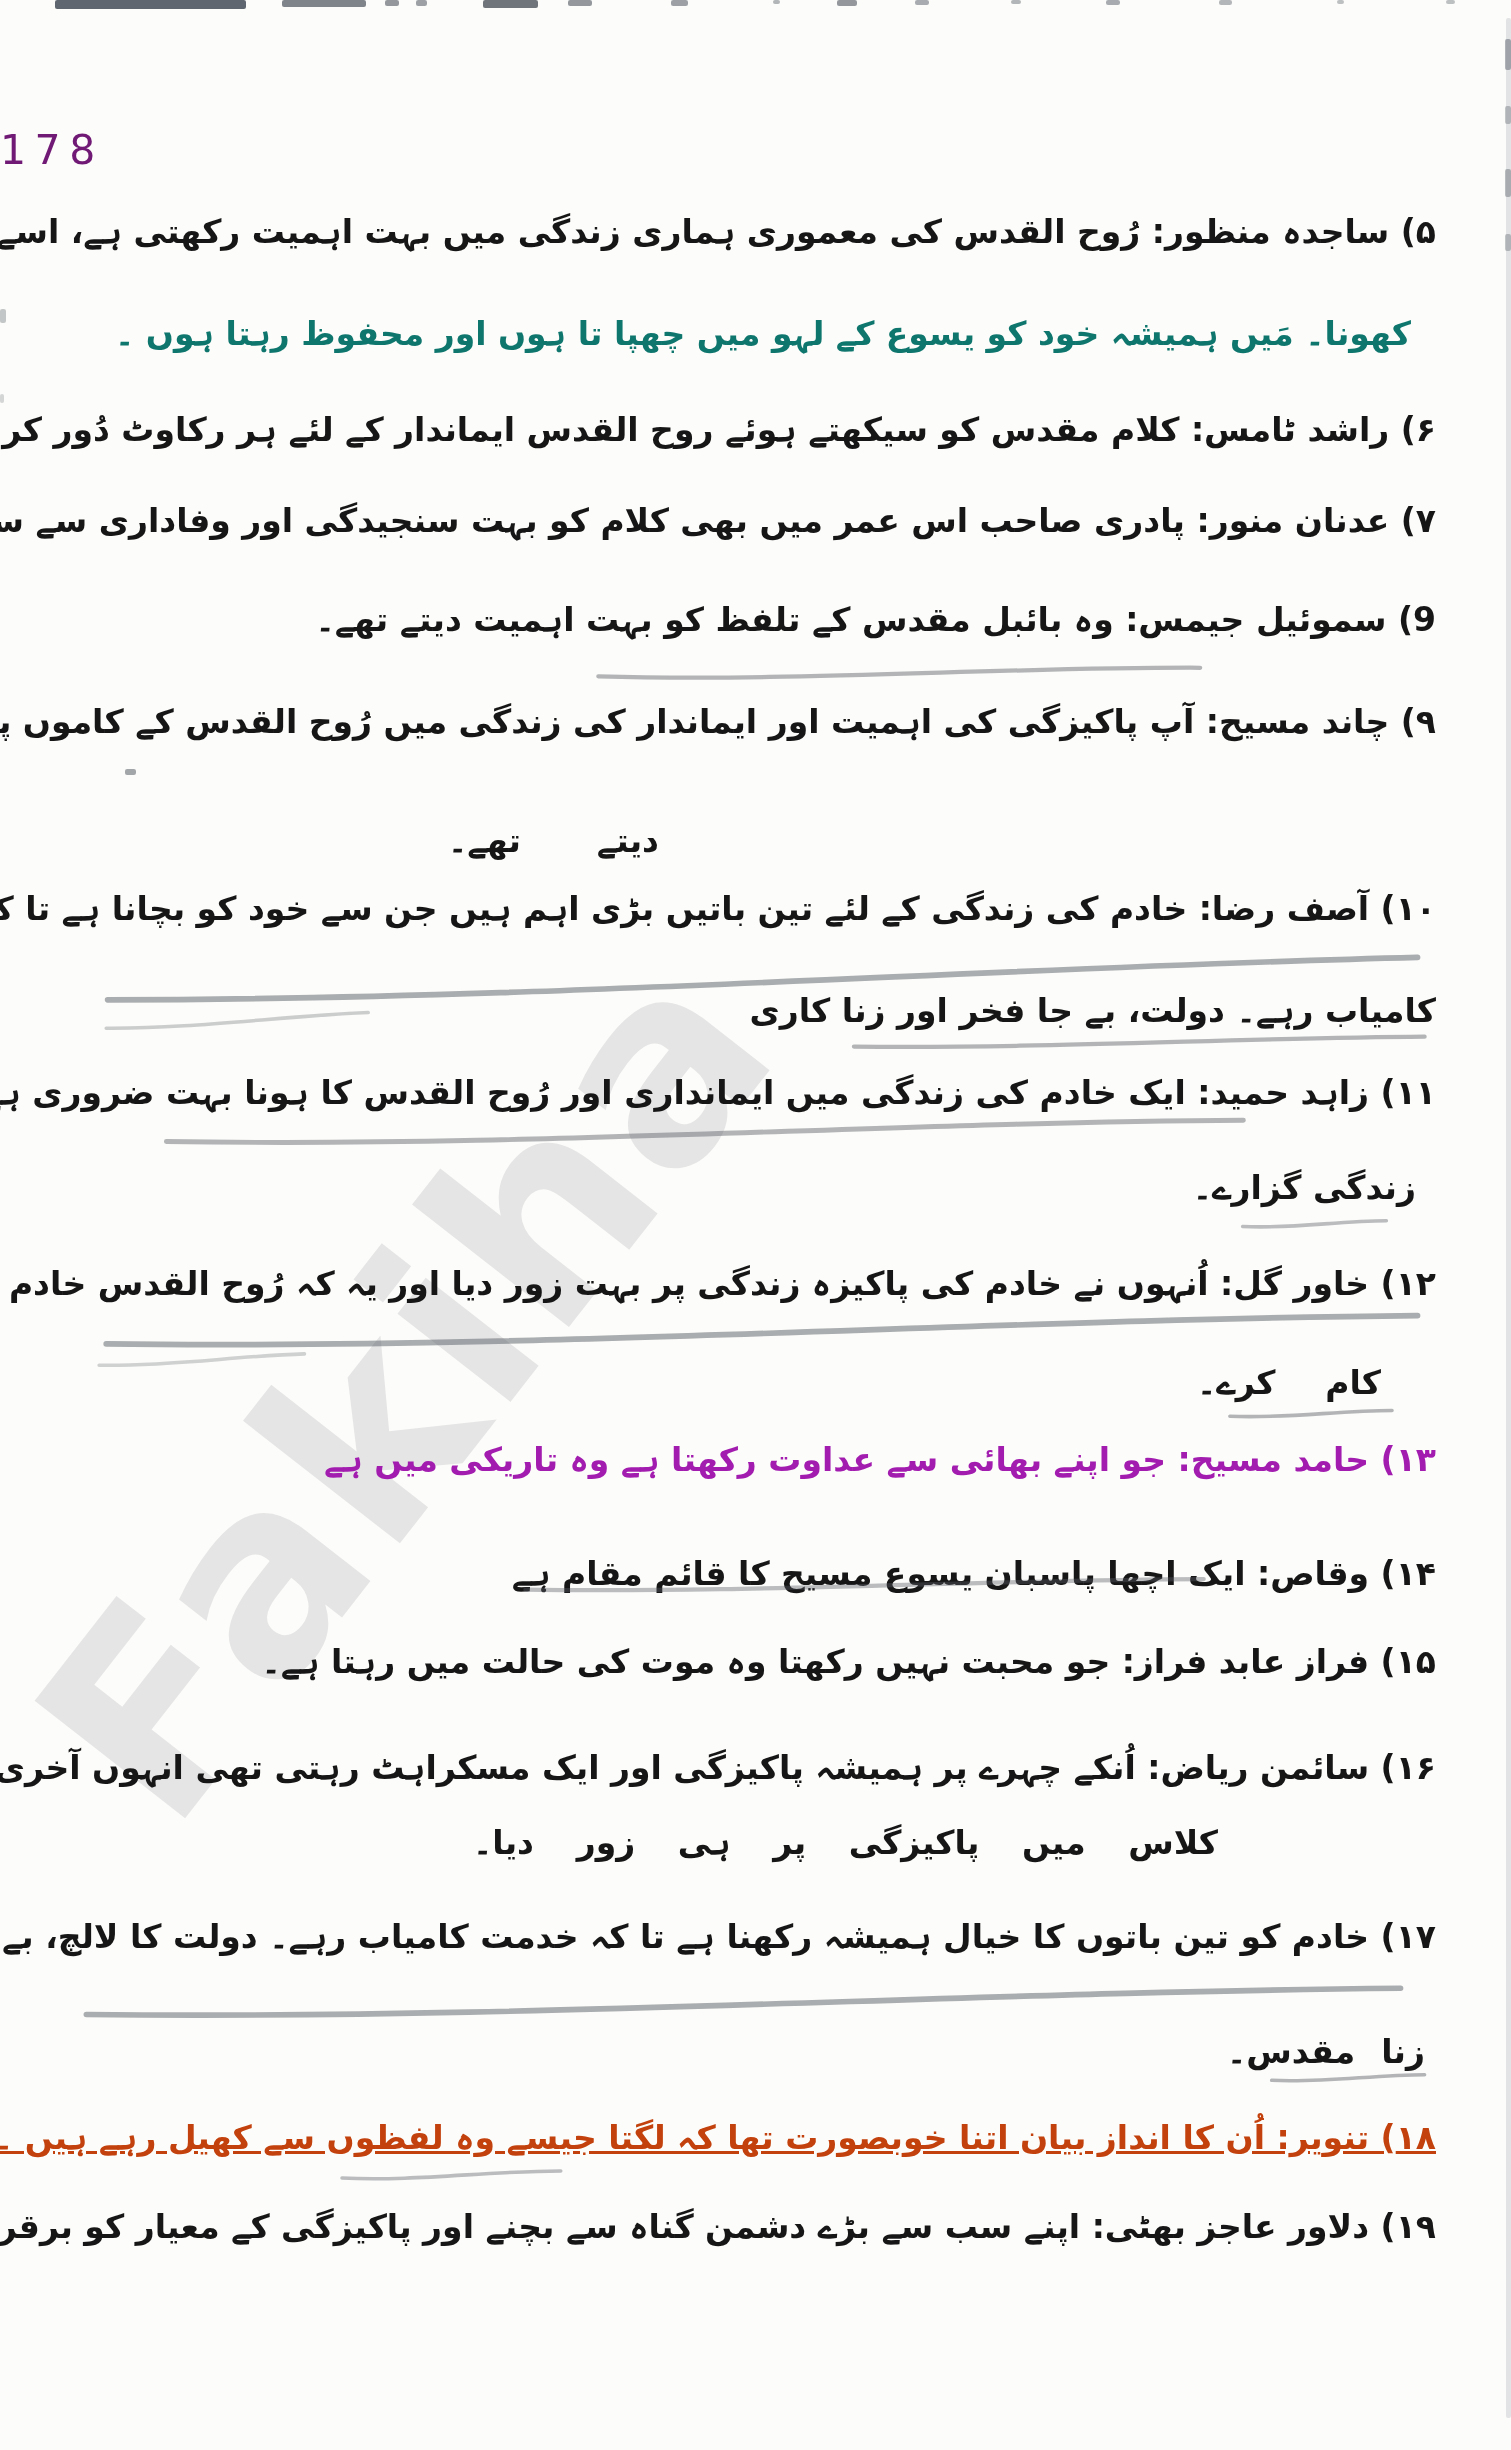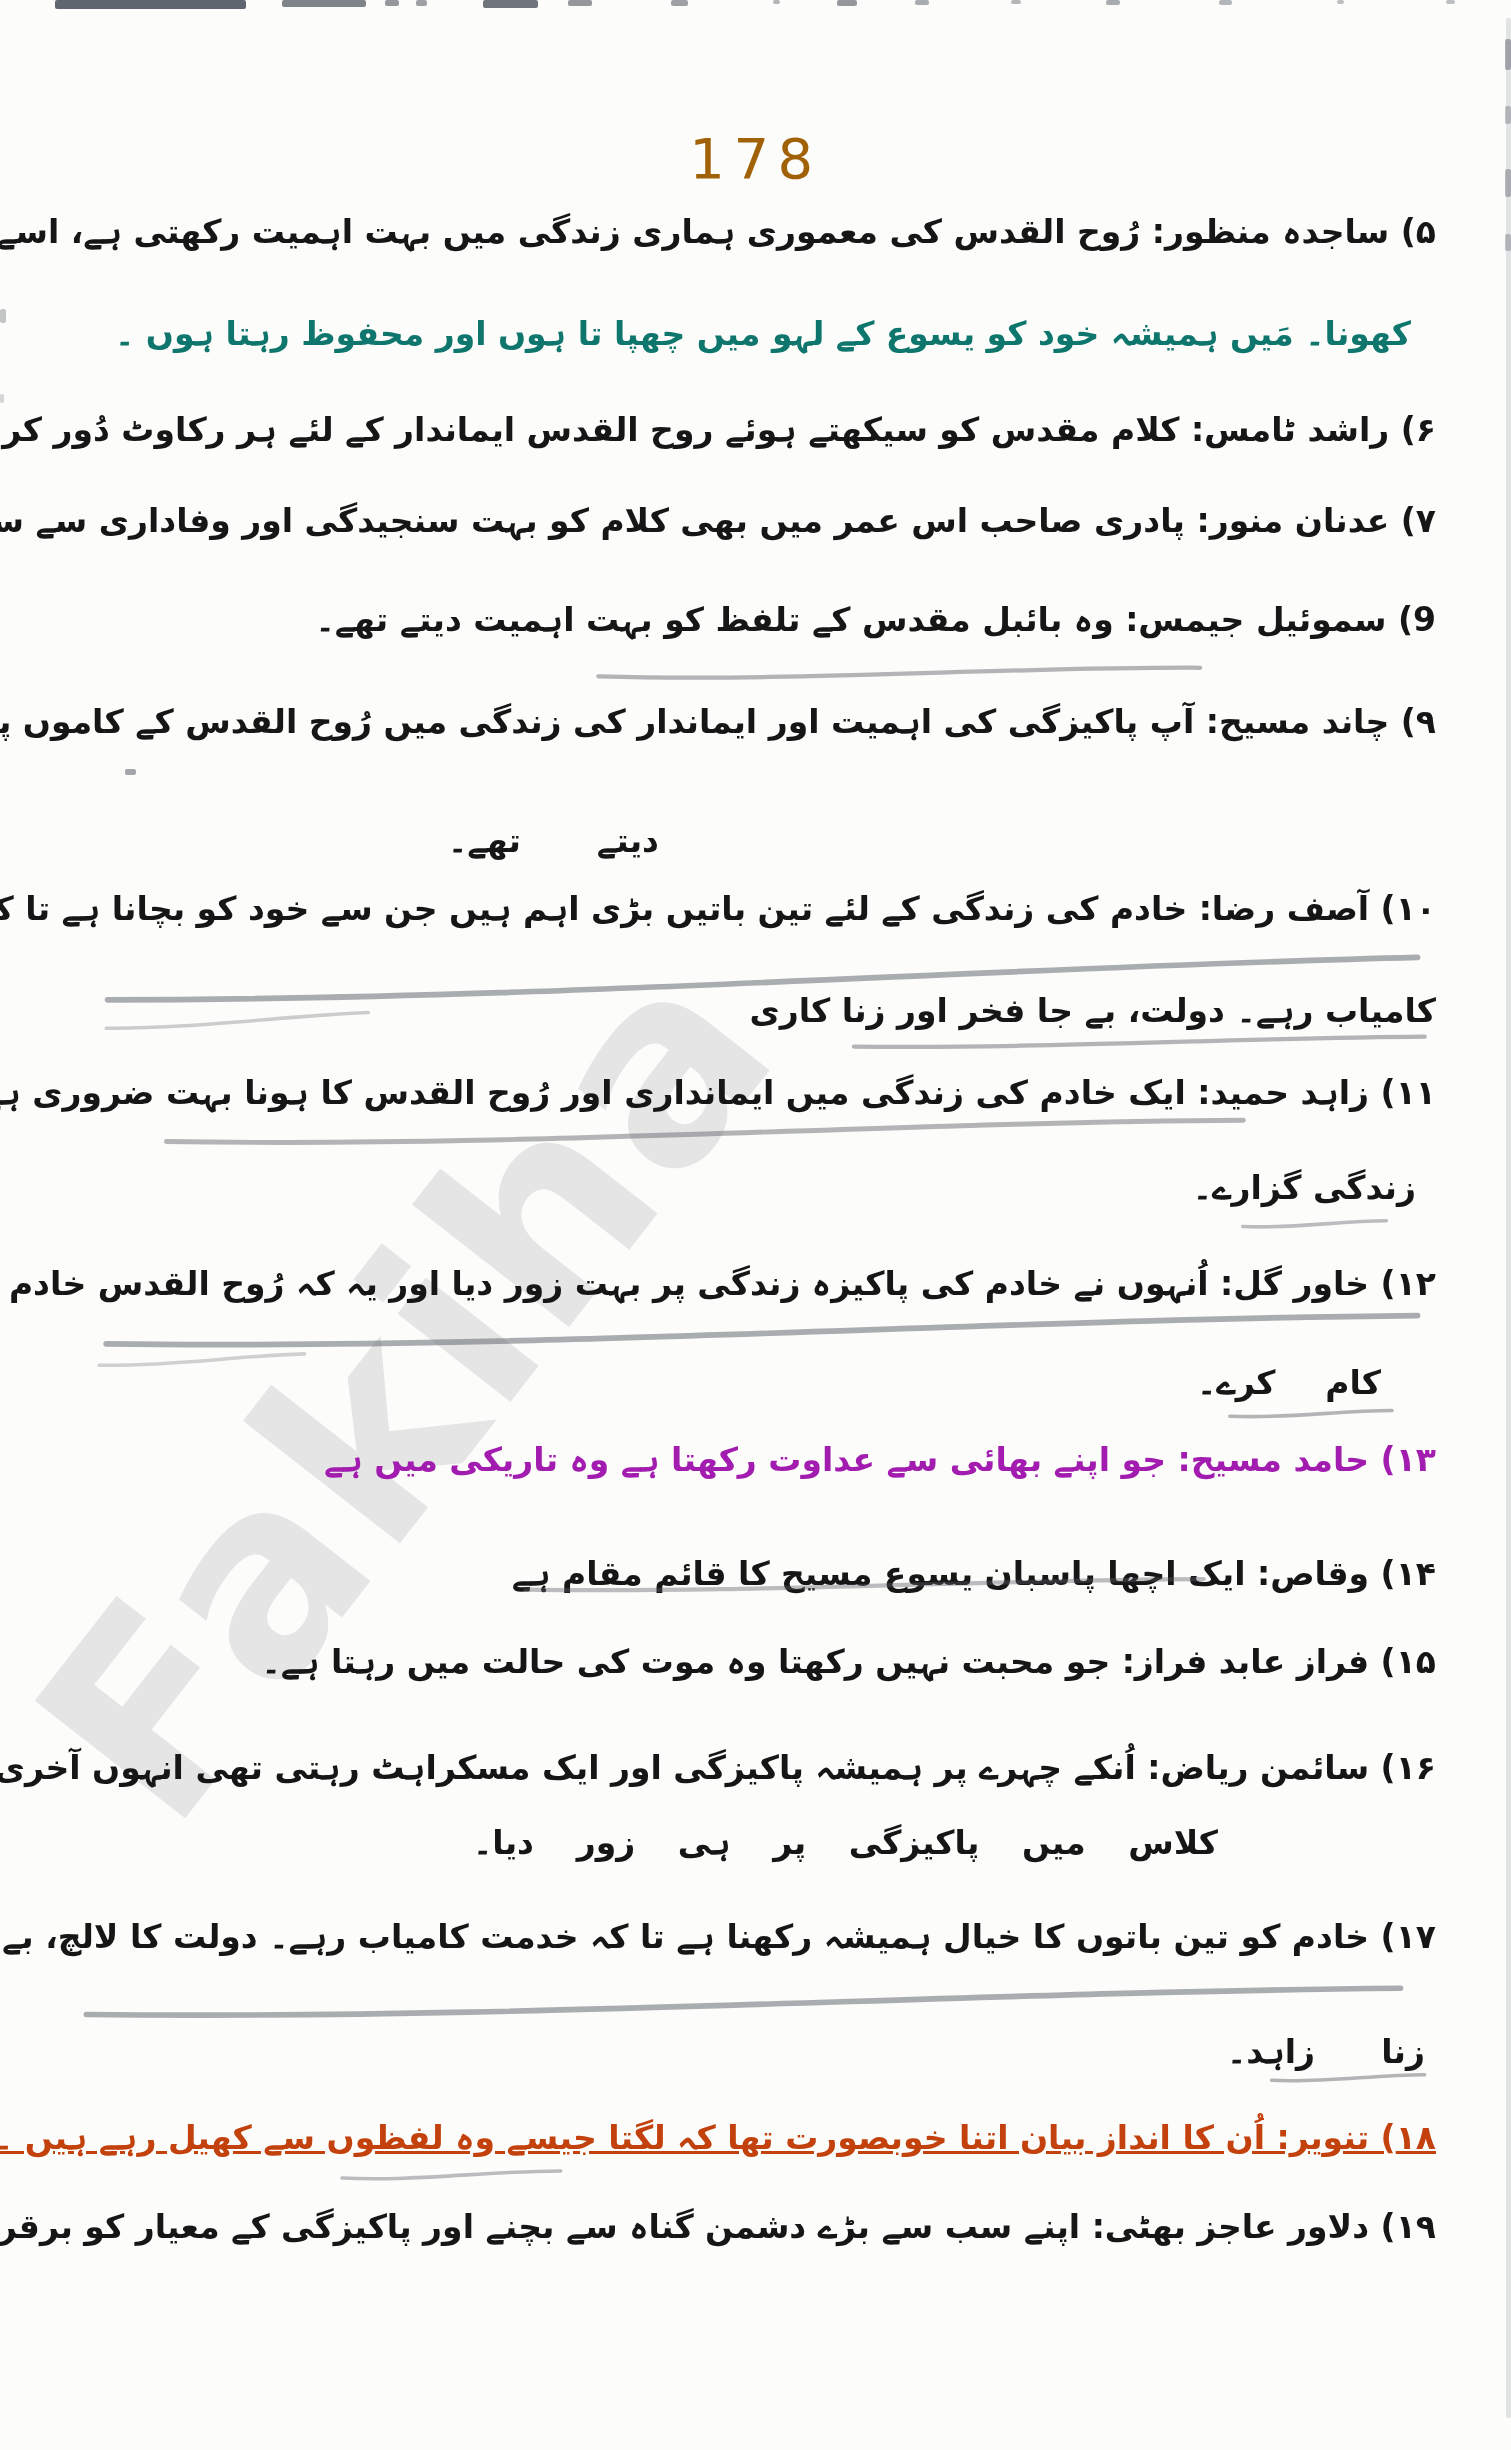--- a/index.html
+++ b/index.html
@@ -11,25 +11,25 @@
     margin: 0 auto;
     background: #fcfcfa;
     overflow: hidden;
     font-family: "DejaVu Sans", sans-serif;
   }
   .pageno {
     position: absolute;
     top: 126px;
     left: 0;
     width: 100%;
-    text-align: center;
-    font-size: 56px;
+    text-align: left;
+    font-size: 41px;
     font-weight: 400;
     letter-spacing: 8.5px;
-    color: #a16207;
+    color: #701a75;
     font-family: "DejaVu Sans", sans-serif;
   }
   .watermark {
     position: absolute;
     left: 99px;
     top: 1629px;
     transform: rotate(-52deg);
     transform-origin: 0 50%;
     font-size: 262px;
     font-weight: 700;
@@ -84,21 +84,21 @@
       <div class="line just" dir="rtl" style="top: 1068px; left: 79px; width: 1357px; color: rgb(22, 22, 22);">۱۱) زاہد حمید: ایک خادم کی زندگی میں ایمانداری اور رُوح القدس کا ہونا بہت ضروری ہے تا کہ وہ پاکیزہ</div>
       <div class="line just" dir="rtl" style="top: 1163px; left: 1243px; width: 173px; color: rgb(22, 22, 22);">زندگی گزارے۔</div>
       <div class="line just" dir="rtl" style="top: 1259px; left: 79px; width: 1357px; color: rgb(22, 22, 22);">۱۲) خاور گل: اُنہوں نے خادم کی پاکیزہ زندگی پر بہت زور دیا اور یہ کہ رُوح القدس خادم کی زندگی میں</div>
       <div class="line just" dir="rtl" style="top: 1358px; left: 1197px; width: 184px; color: rgb(22, 22, 22);">کام کرے۔</div>
       <div class="line just" dir="rtl" style="top: 1435px; left: 453px; width: 983px; color: #a21caf;">۱۳) حامد مسیح: جو اپنے بھائی سے عداوت رکھتا ہے وہ تاریکی میں ہے</div>
       <div class="line just" dir="rtl" style="top: 1524px; left: 552px; width: 884px; color: rgb(22, 22, 22); margin-top: 25px;">۱۴) وقاص: ایک اچھا پاسبان یسوع مسیح کا قائم مقام ہے</div>
       <div class="line just" dir="rtl" style="top: 1637px; left: 340px; width: 1096px; color: rgb(22, 22, 22);">۱۵) فراز عابد فراز: جو محبت نہیں رکھتا وہ موت کی حالت میں رہتا ہے۔</div>
       <div class="line just" dir="rtl" style="top: 1743px; left: 79px; width: 1357px; color: rgb(22, 22, 22);">۱۶) سائمن ریاض: اُنکے چہرے پر ہمیشہ پاکیزگی اور ایک مسکراہٹ رہتی تھی انہوں آخری بائبل سٹڈی</div>
       <div class="line just" dir="rtl" style="top: 1818px; left: 473px; width: 745px; color: rgb(22, 22, 22);">کلاس میں پاکیزگی پر ہی زور دیا۔</div>
       <div class="line just" dir="rtl" style="top: 1912px; left: 79px; width: 1357px; color: rgb(22, 22, 22);">۱۷) خادم کو تین باتوں کا خیال ہمیشہ رکھنا ہے تا کہ خدمت کامیاب رہے۔ دولت کا لالچ، بے جا فخر اور</div>
-      <div class="line just" dir="rtl" style="top: 2027px; left: 1227px; width: 198px; color: rgb(22, 22, 22);">زنا زاہد۔</div>
+      <div class="line just" dir="rtl" style="top: 2027px; left: 1227px; width: 198px; color: rgb(22, 22, 22);">زنا مقدس۔</div>
       <div class="line just" dir="rtl" style="top: 2113px; left: 340px; width: 1096px; color: #c2410c; text-decoration: underline;">۱۸) تنویر: اُن کا انداز بیان اتنا خوبصورت تھا کہ لگتا جیسے وہ لفظوں سے کھیل رہے ہیں ۔</div>
       <div class="line just" dir="rtl" style="top: 2202px; left: 79px; width: 1357px; color: rgb(22, 22, 22);">۱۹) دلاور عاجز بھٹی: اپنے سب سے بڑے دشمن گناہ سے بچنے اور پاکیزگی کے معیار کو برقرار رکھنے</div>
     </div>
   <svg id="underlines" width="1511" height="2450" viewBox="0 0 2134 3460">
       <path d="M 845 955 C 1128.3333333333333 963, 1411.6666666666665 942, 1695 943" fill="none" stroke="#585d63" stroke-width="6" stroke-opacity="0.45" stroke-linecap="round"></path>
       <path d="M 152 1412 C 768.6666666666666 1412, 1385.3333333333333 1367, 2002 1352" fill="none" stroke="#585d63" stroke-width="8" stroke-opacity="0.5" stroke-linecap="round"></path>
       <path d="M 150 1452 C 273.3333333333333 1453, 396.66666666666663 1435, 520 1430" fill="none" stroke="#585d63" stroke-width="5" stroke-opacity="0.3" stroke-linecap="round"></path>
       <path d="M 1206 1478 C 1474.6666666666667 1481, 1743.3333333333335 1466, 2012 1464" fill="none" stroke="#585d63" stroke-width="6" stroke-opacity="0.45" stroke-linecap="round"></path>
       <path d="M 235 1612 C 742 1621, 1249 1585, 1756 1582" fill="none" stroke="#585d63" stroke-width="7" stroke-opacity="0.45" stroke-linecap="round"></path>
       <path d="M 1755 1732 C 1822.6666666666667 1736, 1890.3333333333333 1724, 1958 1724" fill="none" stroke="#585d63" stroke-width="5" stroke-opacity="0.4" stroke-linecap="round"></path>

